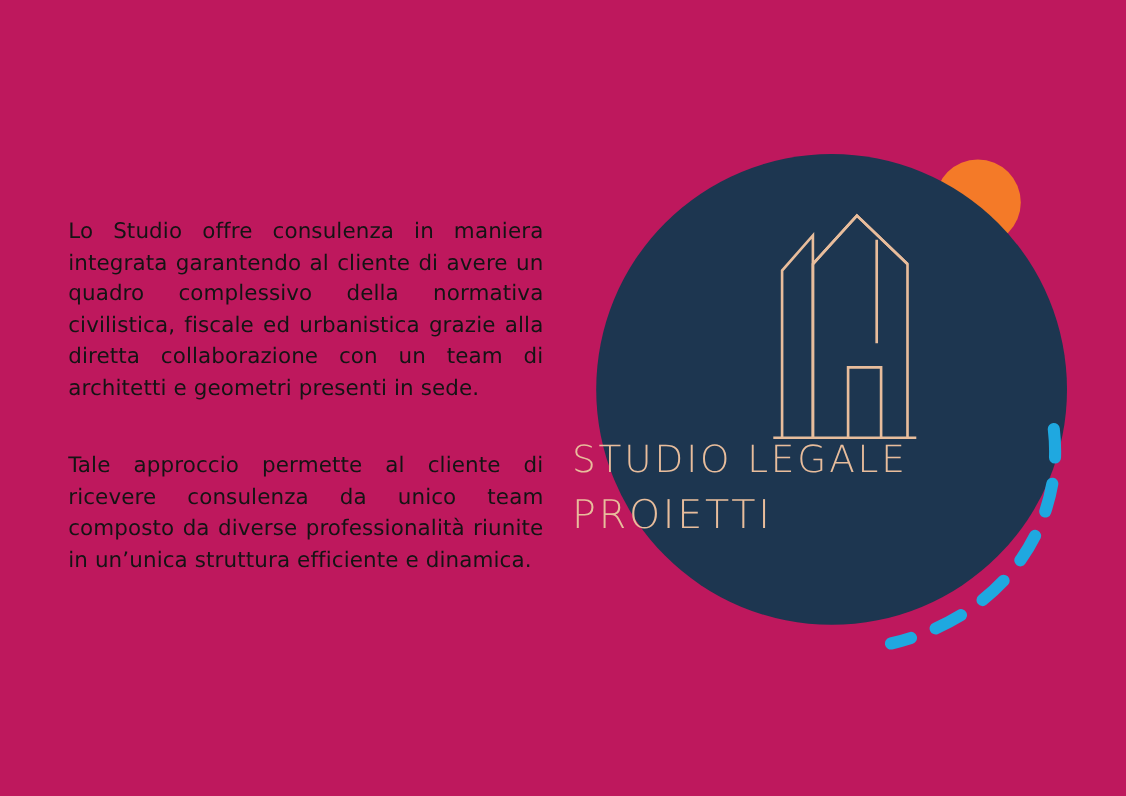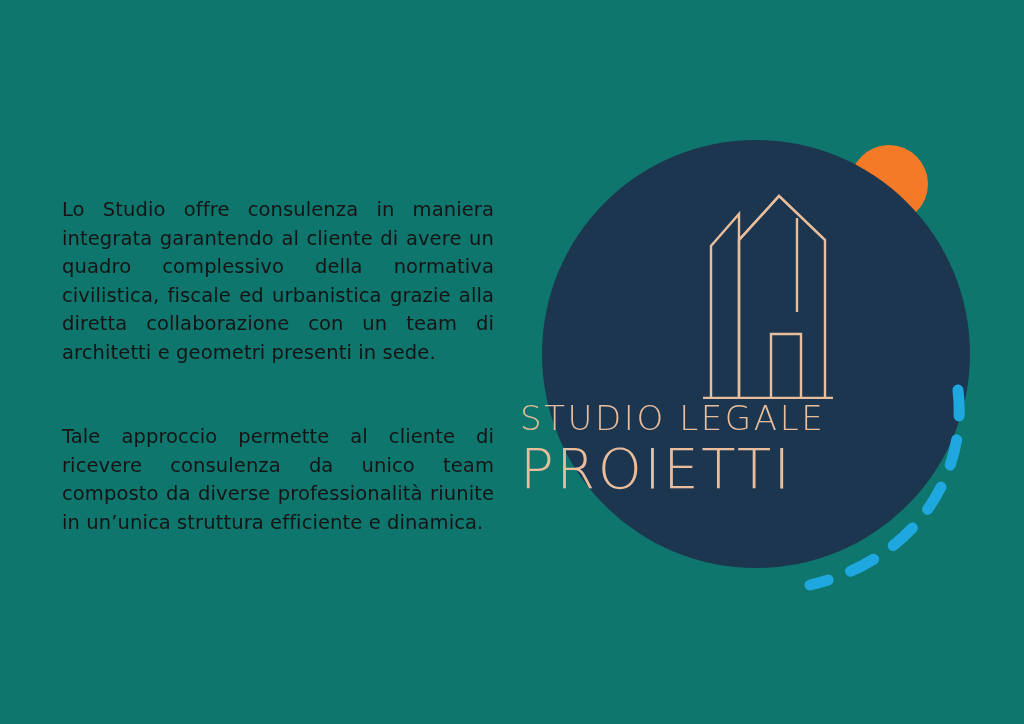--- a/index.html
+++ b/index.html
@@ -11,41 +11,41 @@
     width: 1024px;
     height: 724px;
     position: relative;
     overflow: hidden;
     font-family: "DejaVu Sans", sans-serif;
   }
 
   #page {
     position: absolute;
     inset: 0;
-    background: #0f766e;
+    background: #be185d;
   }
 
   
   .text-column {
     position: absolute;
     left: 62px;
     top: 196px;
     width: 432px;
   }
   .para {
     font-family: "DejaVu Sans", sans-serif;
     font-size: 19.5px;
     line-height: 28.5px;
     color: #141414;
     text-align: justify;
     margin: 0;
     letter-spacing: 0.1px;
   }
   .para + .para {
-    margin-top: 56px;
+    margin-top: 42px;
   }
 
   
   .logo-area {
     position: absolute;
     left: 520px;
     top: 118px;
     width: 470px;
     height: 500px;
   }
@@ -96,21 +96,21 @@
     font-family: "DejaVu Sans", sans-serif;
     font-weight: 300;
   }
   .brand-line1 {
     font-size: 34px;
     letter-spacing: 2.6px;
     line-height: 40px;
     display: block;
   }
   .brand-line2 {
-    font-size: 56px;
+    font-size: 36px;
     letter-spacing: 2.5px;
     line-height: 58px;
     display: block;
     margin-top: 2px;
   }
 
   
   .dash-arc {
     position: absolute;
     left: 700px;

